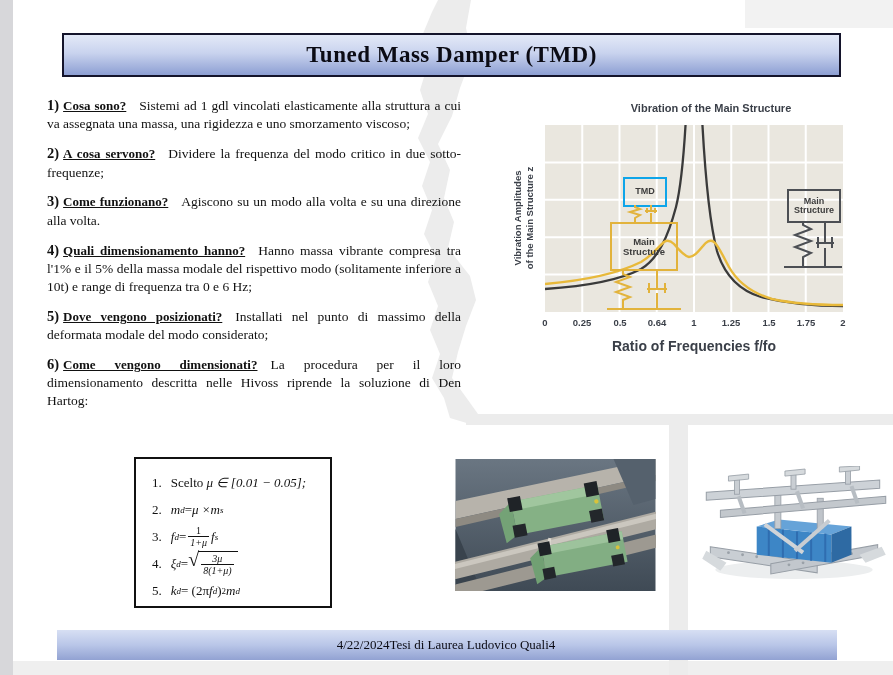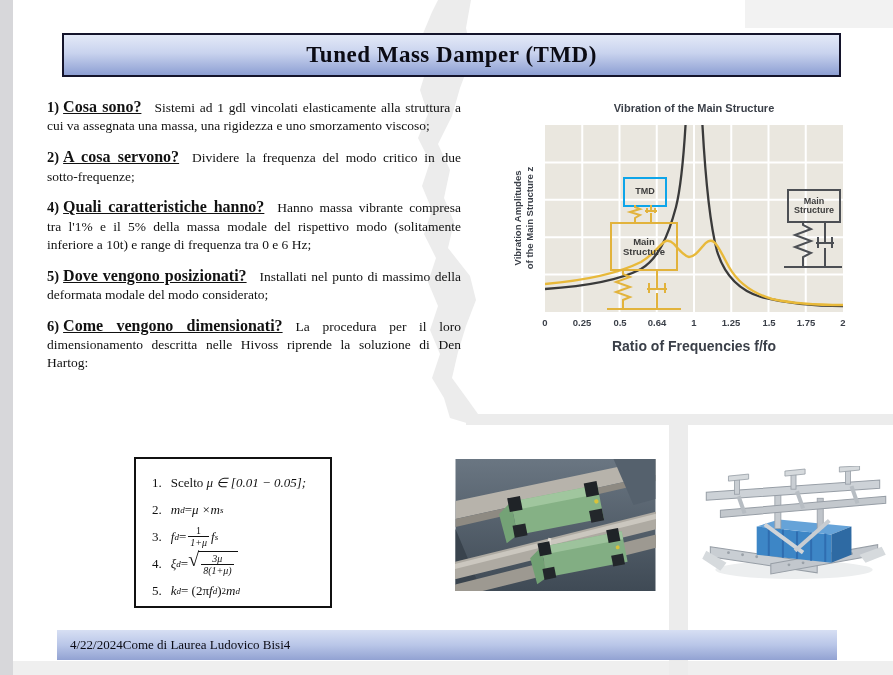--- a/index.html
+++ b/index.html
@@ -10,25 +10,25 @@
   
   .title-bar{position:absolute;left:62px;top:33px;width:775px;height:40px;
     border:2px solid #14142b;
     background:linear-gradient(180deg,#e3e9f7 0%,#c9d3ee 45%,#8d9fd3 100%);
     display:flex;align-items:center;justify-content:center;}
   .title-bar span{font-size:23px;font-weight:bold;color:#0b0b14;letter-spacing:.5px;}
   
   .qa-col{position:absolute;left:47px;top:96px;width:414px;}
   .qa{margin:0 0 11px 0;font-size:13.5px;line-height:1.33;color:#111;text-align:justify;}
   .qnum{font-weight:bold;font-size:14.5px;}
-  .qhead{font-weight:bold;font-size:16px;text-decoration:underline;margin-left:4px;}
+  .qhead{font-weight:bold;font-size:13px;text-decoration:underline;margin-left:4px;}
   .qbody{margin-left:13px;}
   
   .chart{position:absolute;left:500px;top:100px;width:372px;height:268px;}
-  .chart-title{position:absolute;left:45px;top:2px;width:298px;text-align:center;
+  .chart-title{position:absolute;left:62px;top:2px;width:298px;text-align:center;
     font-family:"Liberation Sans",sans-serif;font-weight:bold;font-size:11px;color:#3a3f48;}
   .plot{position:absolute;left:45px;top:25px;width:298px;height:187px;background:#eae7df;}
   .plot svg{position:absolute;left:0;top:0;}
   .ylabel{position:absolute;left:24px;top:118px;transform:translate(-50%,-50%) rotate(-90deg);
     font-family:"Liberation Sans",sans-serif;font-weight:bold;font-size:9.5px;color:#3a3f48;
     text-align:center;white-space:nowrap;line-height:1.25;}
   .ylabel div{display:block;}
   .xticks{position:absolute;left:45px;top:217px;width:298px;height:14px;}
   .xticks span{position:absolute;transform:translateX(-50%);
     font-family:"Liberation Sans",sans-serif;font-weight:bold;font-size:9.5px;color:#3a3f48;}
@@ -51,21 +51,21 @@
   .frac .fr-den{display:block;padding:0 2px;}
   .sqrt{display:inline-flex;align-items:flex-start;}
   .radical{font-size:20px;line-height:0.85;font-style:normal;}
   .radicand{border-top:1.5px solid #111;padding:1px 2px 0 1px;margin-left:-1px;}
   
   .photo{position:absolute;left:455px;top:459px;width:201px;height:132px;}
   .render3d{position:absolute;left:698px;top:466px;width:192px;height:123px;}
   
   .footer{position:absolute;left:57px;top:630px;width:780px;height:30px;
     background:linear-gradient(180deg,#d7dff3 0%,#b9c6e8 50%,#92a2d2 100%);
-    display:flex;align-items:center;justify-content:flex-start;
+    display:flex;align-items:center;justify-content:center;
     font-size:13px;color:#0b0b14;}
   .footer .f-date{margin-left:13px;}
   .footer .f-page{margin-right:15px;}
 </style>
 </head>
 <body>
 
 <div id="page">
 
   <svg id="bg-shapes" viewBox="0 0 893 675">
@@ -77,21 +77,22 @@
     <rect x="0" y="0" width="13" height="675" fill="#d7d7da"></rect>
   </svg>
 
   <div class="title-bar">
     <span>Tuned Mass Damper (TMD)</span>
   </div>
 
   <div class="qa-col">
     <p class="qa"><b class="qnum">1)</b><b class="qhead">Cosa sono?</b><span class="qbody">Sistemi ad 1 gdl vincolati  elasticamente alla struttura a cui va assegnata una massa, una rigidezza e uno smorzamento viscoso;</span></p>
     <p class="qa"><b class="qnum">2)</b><b class="qhead">A cosa servono?</b><span class="qbody">Dividere la frequenza del modo critico in due sotto-frequenze;</span></p>
-    <p class="qa"><b class="qnum">4)</b><b class="qhead">Quali caratteristiche hanno?</b><span class="qbody">Hanno massa vibrante compresa tra l'1% e il 5%  della massa modale del rispettivo modo (solitamente inferiore a 10t) e range di frequenza tra 0 e 6 Hz;</span></p>
+    <p class="qa"><b class="qnum">3)</b><b class="qhead">Come funzionano?</b><span class="qbody">Agiscono su un modo alla volta e su una direzione alla volta.</span></p>
+    <p class="qa"><b class="qnum">4)</b><b class="qhead">Quali dimensionamento hanno?</b><span class="qbody">Hanno massa vibrante compresa tra l'1% e il 5%  della massa modale del rispettivo modo (solitamente inferiore a 10t) e range di frequenza tra 0 e 6 Hz;</span></p>
     <p class="qa"><b class="qnum">5)</b><b class="qhead">Dove vengono posizionati?</b><span class="qbody">Installati nel punto di massimo della deformata modale del modo considerato;</span></p>
     <p class="qa"><b class="qnum">6)</b><b class="qhead">Come vengono dimensionati?</b><span class="qbody">La procedura per il loro dimensionamento descritta nelle Hivoss riprende la soluzione di Den Hartog:</span></p>
   </div>
 
   <div class="chart">
     <div class="chart-title">Vibration of the Main Structure</div>
     <div class="ylabel">
       <div>Vibration Amplitudes</div>
       <div>of the Main Structure  z</div>
     </div>
@@ -302,17 +303,17 @@
     <rect x="36" y="12" width="5" height="16" fill="#c9ced3" stroke="#979ea6" stroke-width="0.8"></rect>
     <rect x="92" y="7" width="5" height="16" fill="#c9ced3" stroke="#979ea6" stroke-width="0.8"></rect>
     <rect x="146" y="3" width="5" height="15" fill="#c9ced3" stroke="#979ea6" stroke-width="0.8"></rect>
     <polygon points="30,10 50,8 50,13 30,15" fill="#d6dadd" stroke="#979ea6" stroke-width="0.8"></polygon>
     <polygon points="86,5 106,3 106,8 86,10" fill="#d6dadd" stroke="#979ea6" stroke-width="0.8"></polygon>
     <polygon points="140,1 160,0 160,4 140,6" fill="#d6dadd" stroke="#979ea6" stroke-width="0.8"></polygon>
   </svg>
 
   <div class="footer">
     <span class="f-date">4/22/2024</span>
-    <span class="f-center">Come di Laurea Ludovico Bisi</span>
+    <span class="f-center">Tesi di Laurea Ludovico Quali</span>
     <span class="f-page">4</span>
   </div>
 
 </div>
 
 </body></html>

